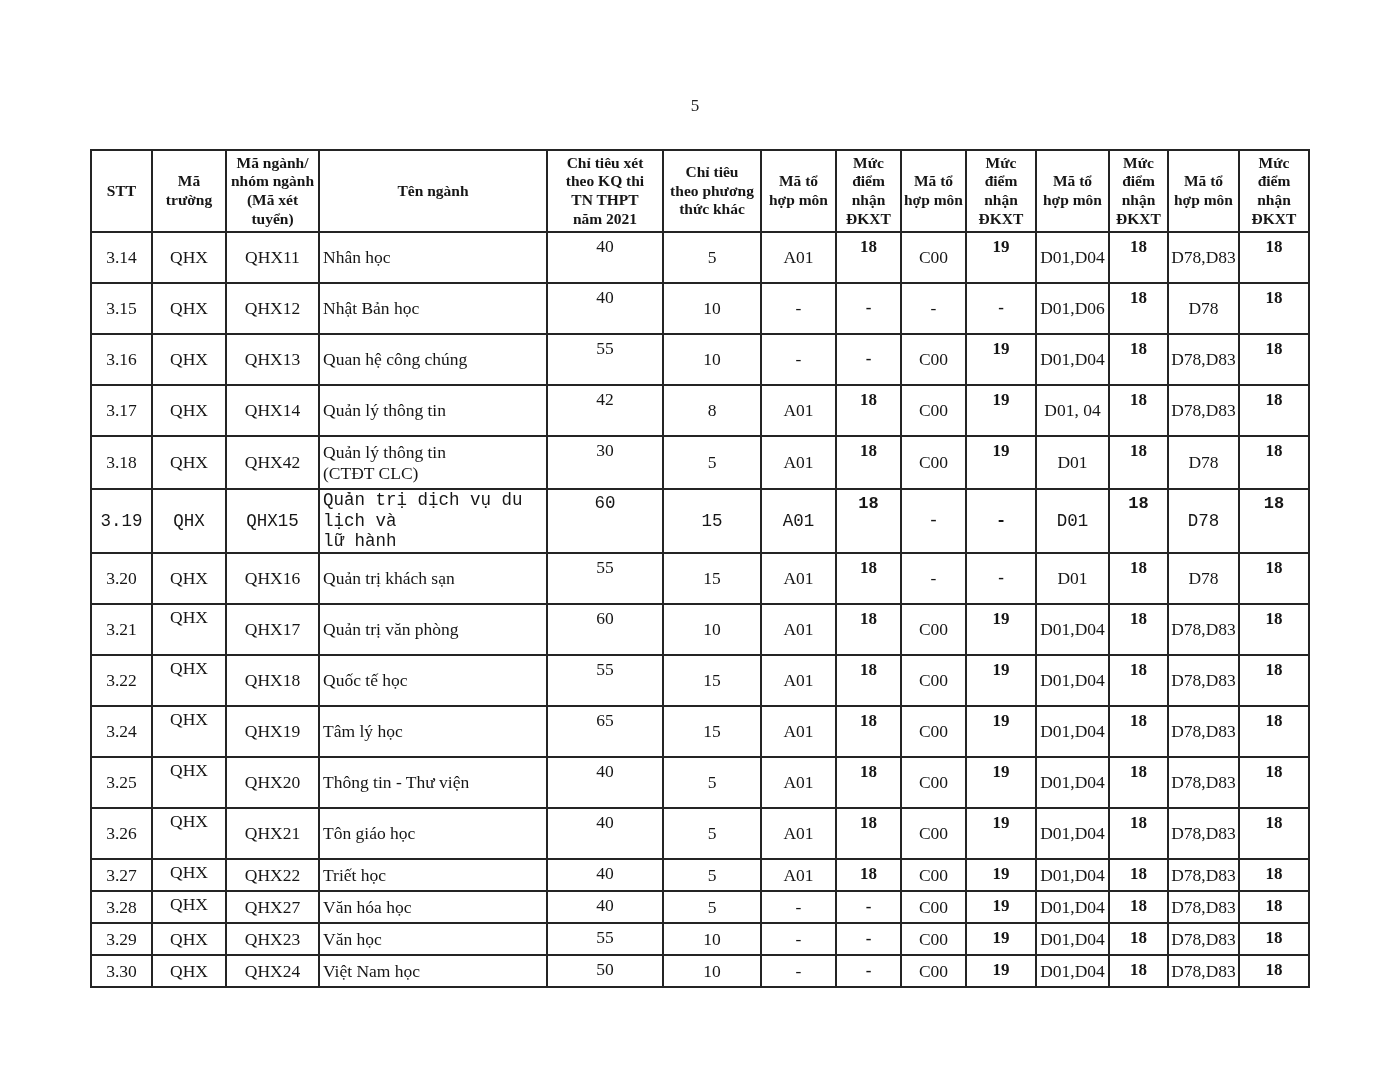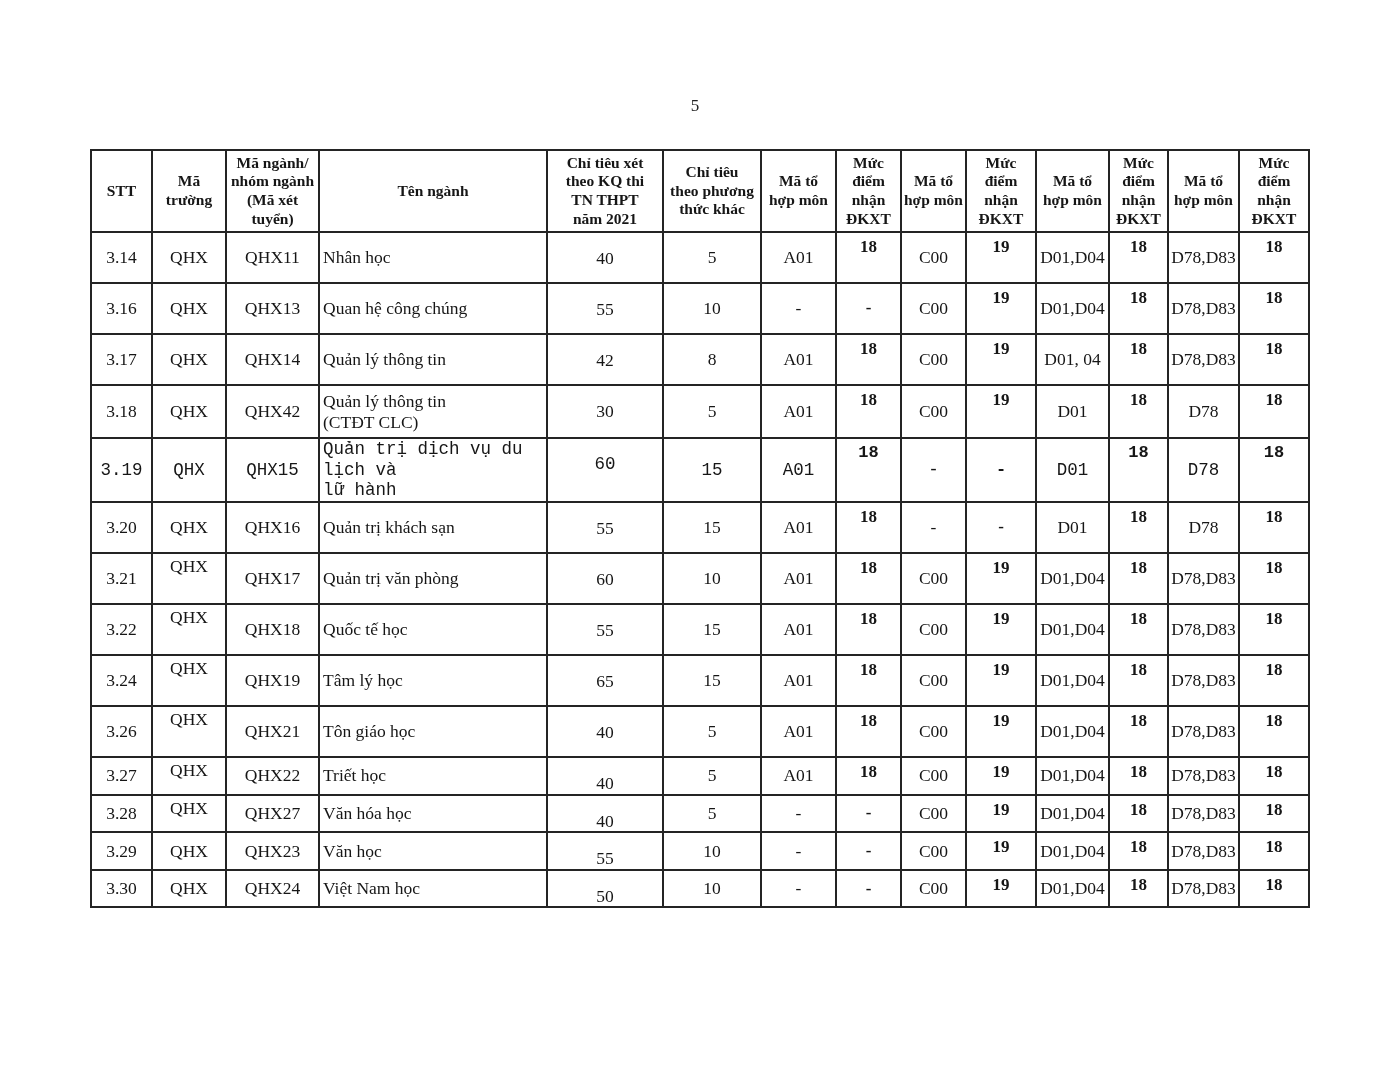--- a/index.html
+++ b/index.html
@@ -56,21 +56,21 @@
     line-height: 1.18;
   }
   
   td.col-3 {
     text-align: left;
     padding-left: 3px;
   }
   
   td.col-4 {
     vertical-align: top;
-    padding-top: 15px;
+    padding-top: 3px;
   }
   
   td.score {
     font-weight: bold;
     vertical-align: top;
     padding-top: 4px;
     font-size: 17px;
   }
   
   td.score.dash {
@@ -159,20 +159,36 @@
         <td class="col-6">A01</td>
         <td class="col-7 score">18</td>
         <td class="col-8">C00</td>
         <td class="col-9 score">19</td>
         <td class="col-10">D01,D04</td>
         <td class="col-11 score">18</td>
         <td class="col-12">D78,D83</td>
         <td class="col-13 score">18</td>
       </tr>
       <tr>
+        <td class="col-0">3.15</td>
+        <td class="col-1">QHX</td>
+        <td class="col-2">QHX12</td>
+        <td class="col-3">Nhật Bản học</td>
+        <td class="col-4">40</td>
+        <td class="col-5">10</td>
+        <td class="col-6 dash">-</td>
+        <td class="col-7 score dash">-</td>
+        <td class="col-8 dash">-</td>
+        <td class="col-9 score dash">-</td>
+        <td class="col-10">D01,D06</td>
+        <td class="col-11 score">18</td>
+        <td class="col-12">D78</td>
+        <td class="col-13 score">18</td>
+      </tr>
+      <tr>
         <td class="col-0">3.16</td>
         <td class="col-1">QHX</td>
         <td class="col-2">QHX13</td>
         <td class="col-3">Quan hệ công chúng</td>
         <td class="col-4">55</td>
         <td class="col-5">10</td>
         <td class="col-6 dash">-</td>
         <td class="col-7 score dash">-</td>
         <td class="col-8">C00</td>
         <td class="col-9 score">19</td>
@@ -289,20 +305,36 @@
         <td class="col-6">A01</td>
         <td class="col-7 score">18</td>
         <td class="col-8">C00</td>
         <td class="col-9 score">19</td>
         <td class="col-10">D01,D04</td>
         <td class="col-11 score">18</td>
         <td class="col-12">D78,D83</td>
         <td class="col-13 score">18</td>
       </tr>
       <tr class="qhx-top">
+        <td class="col-0">3.25</td>
+        <td class="col-1">QHX</td>
+        <td class="col-2">QHX20</td>
+        <td class="col-3">Thông tin - Thư viện</td>
+        <td class="col-4">40</td>
+        <td class="col-5">5</td>
+        <td class="col-6">A01</td>
+        <td class="col-7 score">18</td>
+        <td class="col-8">C00</td>
+        <td class="col-9 score">19</td>
+        <td class="col-10">D01,D04</td>
+        <td class="col-11 score">18</td>
+        <td class="col-12">D78,D83</td>
+        <td class="col-13 score">18</td>
+      </tr>
+      <tr class="qhx-top">
         <td class="col-0">3.26</td>
         <td class="col-1">QHX</td>
         <td class="col-2">QHX21</td>
         <td class="col-3">Tôn giáo học</td>
         <td class="col-4">40</td>
         <td class="col-5">5</td>
         <td class="col-6">A01</td>
         <td class="col-7 score">18</td>
         <td class="col-8">C00</td>
         <td class="col-9 score">19</td>

